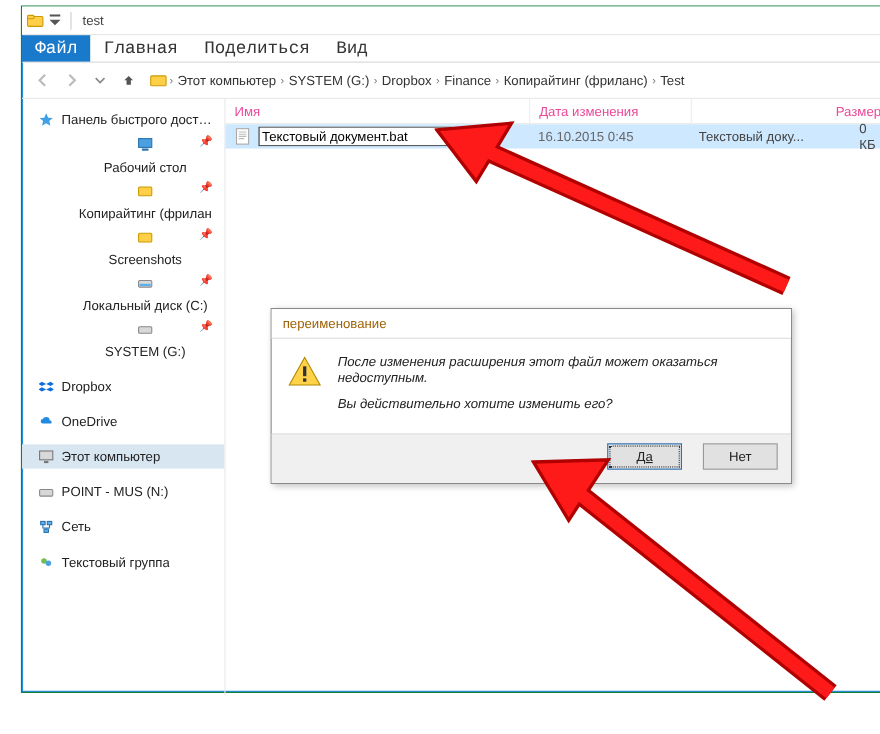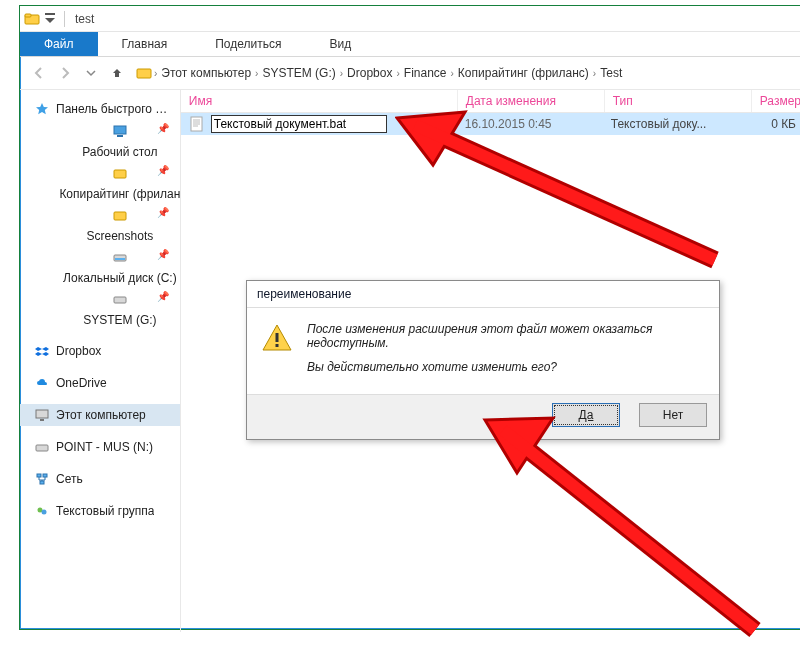--- a/index.html
+++ b/index.html
@@ -5,21 +5,21 @@
   html, body { margin:0; padding:0; font-family: "Segoe UI", Tahoma, sans-serif; font-size:12px; color:#222; }
   body { width:800px; height:667px; background:#fff; position:relative; }
   .window { position:absolute; left:19px; top:5px; width:790px; height:623px; border:1px solid #15803d; background:#fff; box-shadow:0 0 0 1px #2b8edb inset; }
   
   .titlebar { height:25px; background:#fff; display:flex; align-items:center; padding:0 4px; border-bottom:1px solid #e5e5e5; }
   .tb-icon { width:16px; height:16px; display:inline-flex; align-items:center; justify-content:center; margin-right:2px; }
   .qat-sep { width:1px; height:16px; background:#ccc; margin:0 4px; }
   .tb-title { margin-left:6px; font-size:12px; color:#444; }
   
   .ribbon { height:24px; display:flex; align-items:stretch; border-bottom:1px solid #d8d8d8; }
-  .rtab { padding:0 24px; display:flex; align-items:center; font-size:12px; color:#333; }
+  .rtab { padding:0 12px; display:flex; align-items:center; font-size:16px; color:#333;font-family:Liberation Mono, monospace; }
   .rtab.file { background:#1979ca; color:#fff; }
   
   .navbar { height:32px; display:flex; align-items:center; padding:0 8px; gap:4px; border-bottom:1px solid #e8e8e8; }
   .nav-btn { width:22px; height:22px; display:flex; align-items:center; justify-content:center; color:#999; }
   .nav-btn.enabled { color:#333; }
   .crumbs { display:flex; align-items:center; gap:2px; margin-left:4px; flex:1; overflow:hidden; }
   .crumb { display:flex; align-items:center; gap:4px; padding:2px 2px; white-space:nowrap; color:#333; }
   .crumb-sep { color:#777; font-size:10px; }
   
   .body { display:flex; height:calc(100% - 25px - 24px - 32px); }
@@ -42,21 +42,21 @@
   .row { display:flex; height:22px; align-items:center; font-size:12px; }
   .row.sel { background:#cde8ff; }
   .cell { padding:0 8px; display:flex; align-items:center; gap:6px; overflow:hidden; }
   .cell.name { flex:0 0 260px; }
   .cell.date { flex:0 0 130px; color:#666; }
   .cell.type { flex:0 0 130px; color:#444; white-space:nowrap; overflow:hidden; text-overflow:ellipsis; }
   .cell.size { flex:1; justify-content:flex-end; padding-right:14px; color:#444; }
   .rename-input { font:inherit; font-size:12px; padding:0 2px; border:1px solid #333; background:#fff; width:170px; height:16px; }
   
   .dialog { position:absolute; left:246px; top:280px; width:472px; background:#fff; border:1px solid #8a8a8a; box-shadow:2px 2px 6px rgba(0,0,0,.25); }
-  .dlg-title { padding:6px 10px; font-size:12px; color:#0f172a; background:#fff; border-bottom:1px solid #ddd; }
+  .dlg-title { padding:6px 10px; font-size:12px; color:#a16207; background:#fff; border-bottom:1px solid #ddd; }
   .dlg-body { padding:14px 14px 10px 14px; display:flex; gap:14px; }
   .dlg-msg { font-size:12px; color:#222;font-style:italic; }
   .dlg-msg p { margin:0 0 10px 0; }
   .dlg-buttons { display:flex; justify-content:flex-end; gap:19px; padding:8px 12px 12px 12px; background:#f0f0f0; border-top:1px solid #ddd; }
   .dlg-btn { min-width:66px; height:22px; font-size:12px; background:#e1e1e1; border:1px solid #999; display:flex; align-items:center; justify-content:center; }
   .dlg-btn.default { outline:1px dotted #333; outline-offset:-3px; border:1px solid #2b6fb5; }
   
   .arrow { position:absolute; pointer-events:none; }
 </style>
 </head>
@@ -247,21 +247,20 @@
             </svg>
           </span>
         <span class="side-label">Текстовый группа</span>
       </div>
     </div>
 
     <div class="content">
       <div class="cols">
         <div class="col name">Имя</div>
         <div class="col date">Дата изменения</div>
-        <div class="col type">Тип</div>
         <div class="col size">Размер</div>
       </div>
 
       <div class="row sel">
         <div class="cell name">
           <span class="icon">
             <svg width="14" height="16">
                 <rect x="1" y="1" width="11" height="14" fill="#fff" stroke="#aaa"></rect>
                 <line x1="3" y1="4" x2="10" y2="4" stroke="#bbb"></line>
                 <line x1="3" y1="6" x2="10" y2="6" stroke="#bbb"></line>

